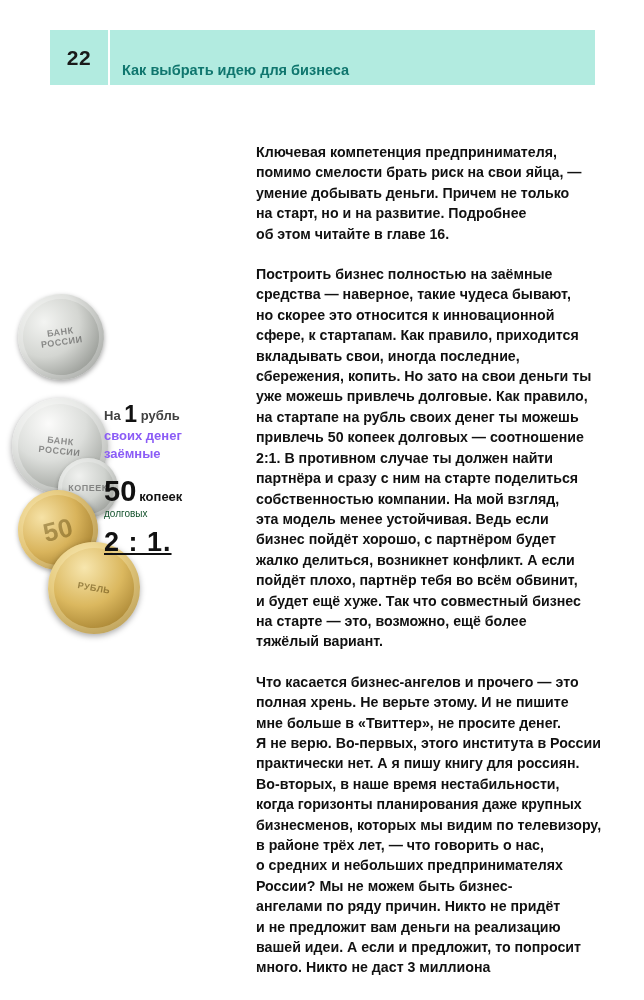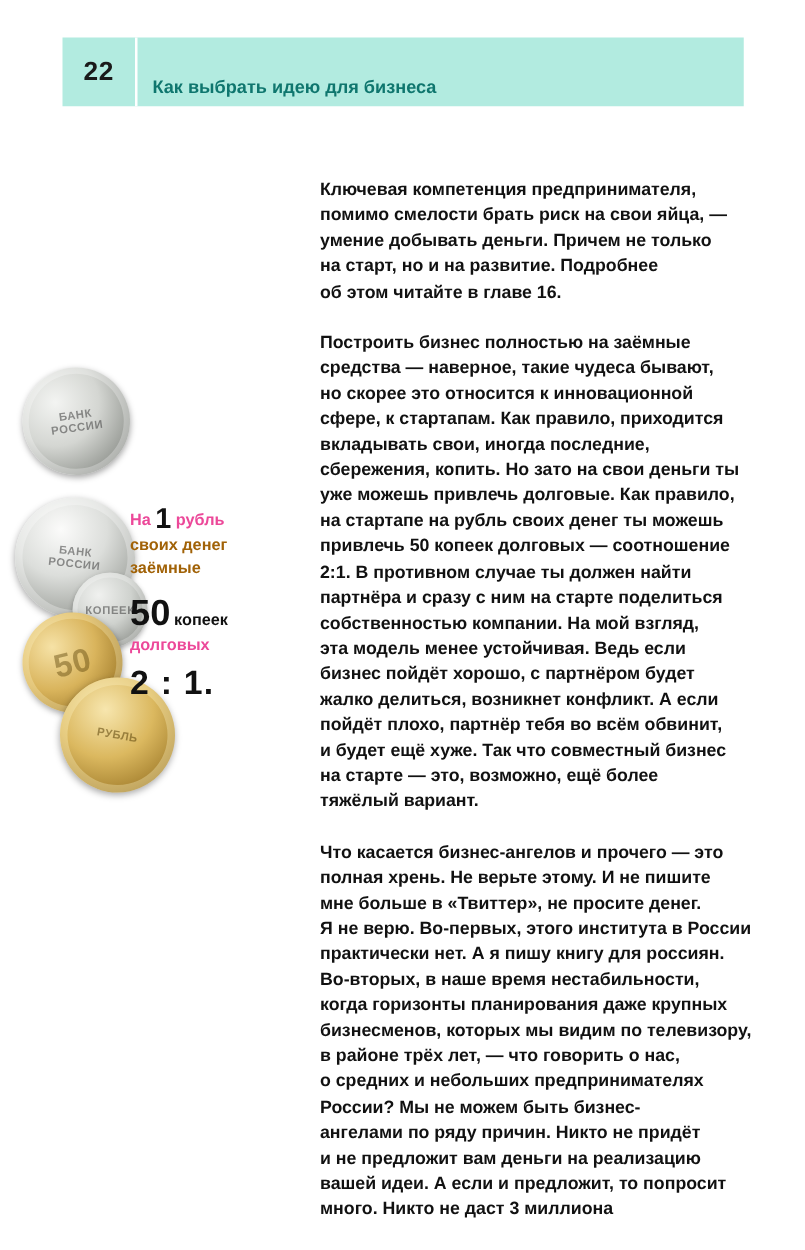--- a/index.html
+++ b/index.html
@@ -177,61 +177,62 @@
     left: 104px;
     top: 402px;
     width: 128px;
     color: #111111;
   }
   .cl-line1 {
     font-size: 13px;
     font-weight: bold;
     line-height: 1.1;
   }
-  .cl-red { color: #ec4899; }
+  .cl-red { color: #404040; }
   .cl-num-1 {
     font-size: 23px;
     font-weight: bold;
     color: #111111;
     vertical-align: -2px;
   }
   .cl-line2 {
     font-size: 13px;
     font-weight: bold;
     line-height: 1.3;
-    color: #a16207;
+    color: #8b5cf6;
     margin-top: 1px;
   }
   .cl-row-50 {
     margin-top: 14px;
     line-height: 1;
   }
   .cl-num-50 {
     font-size: 29px;
     font-weight: bold;
     color: #111111;
   }
   .cl-kopeek {
     font-size: 13px;
     font-weight: bold;
     color: #111111;
     margin-left: 3px;
   }
   .cl-dolg {
-    font-size: 13px;
-    font-weight: bold;
-    color: #ec4899;
+    font-size: 10px;
+    font-weight: normal;
+    color: #14532d;
     margin-top: 2px;
   }
   .cl-ratio {
     font-size: 27px;
     font-weight: bold;
     color: #111111;
     margin-top: 8px;
     letter-spacing: 1px;
+    text-decoration: underline;
   }
 </style>
 </head>
 <body>
 
 <div class="page">
 
   <div class="header-band"></div>
   <div class="page-number">22</div>
   <div class="header-divider"></div>

